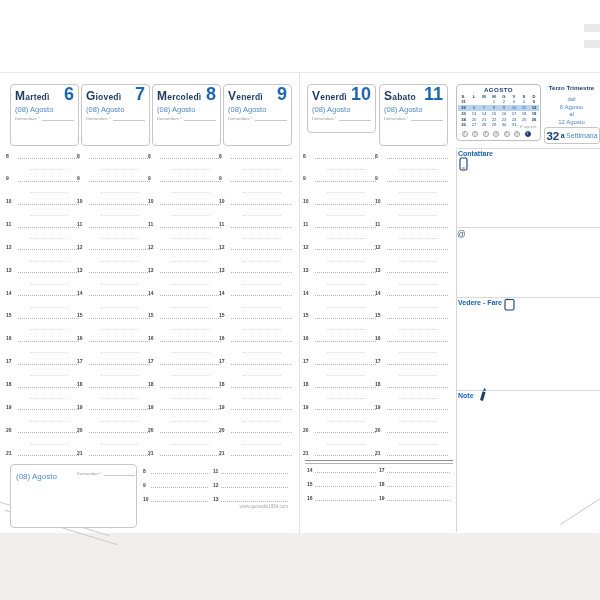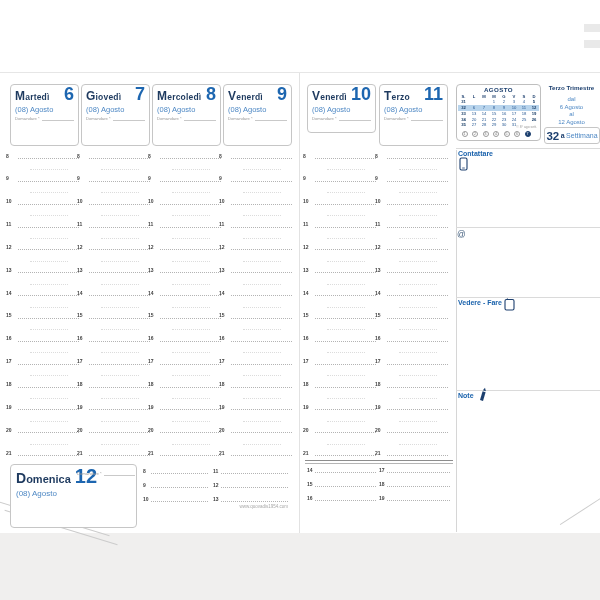--- a/index.html
+++ b/index.html
@@ -84,24 +84,20 @@
   <div class="edge-tab" style="top:24px"></div>
   <div class="edge-tab" style="top:40px"></div>
   <div class="corner-line" style="left:-6px;top:518px;width:118px;transform:rotate(17deg)"></div>
   <div class="corner-line" style="left:2px;top:527px;width:118px;transform:rotate(17deg)"></div>
   <div class="corner-line" style="left:556px;top:510px;width:52px;transform:rotate(-33deg)"></div>
 
   <div class="dbl-line-a"></div>
   <div class="dbl-line-b"></div>
 
   <div class="sun-box">
-    <div class="sun-row">
-      <span class="sun-name">Domenica</span>
-      <span class="sun-num">12</span>
-    </div>
     <div class="sun-month">(08) Agosto</div>
     <div class="field sun-field">
       <span class="field-label">Domandare *</span>
       <span class="field-line"></span>
     </div>
   </div>
   <div class="url">www.quovadis1954.com</div>
 
   <div class="cal-box"></div>
   <div class="cal-title">AGOSTO</div>
@@ -258,21 +254,21 @@
         <div class="day-num">10</div>
       </div>
       <div class="day-month">(08) Agosto</div>
       <div class="field">
         <div class="field-label">Domandare *</div>
         <div class="field-line"></div>
       </div>
     </div>
     <div class="day-box" style="left: 379px; top: 84px; width: 69px; height: 62px;">
       <div class="day-title-row">
-        <div class="day-name">Terzo</div>
+        <div class="day-name">Sabato</div>
         <div class="day-num">11</div>
       </div>
       <div class="day-month">(08) Agosto</div>
       <div class="field">
         <div class="field-label">Domandare *</div>
         <div class="field-line"></div>
       </div>
     </div>
     <div class="hour-num" style="left: 6px; top: 152.5px;">8</div>
     <div class="hour-line" style="left: 18px; top: 157px; width: 61px;"></div>

